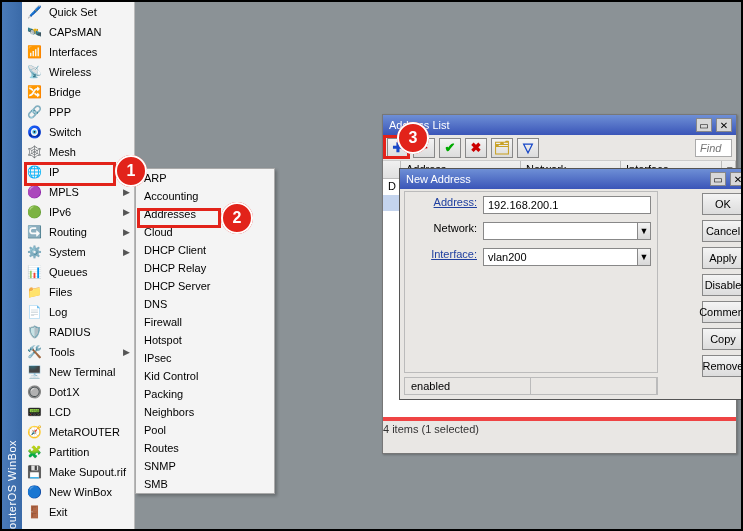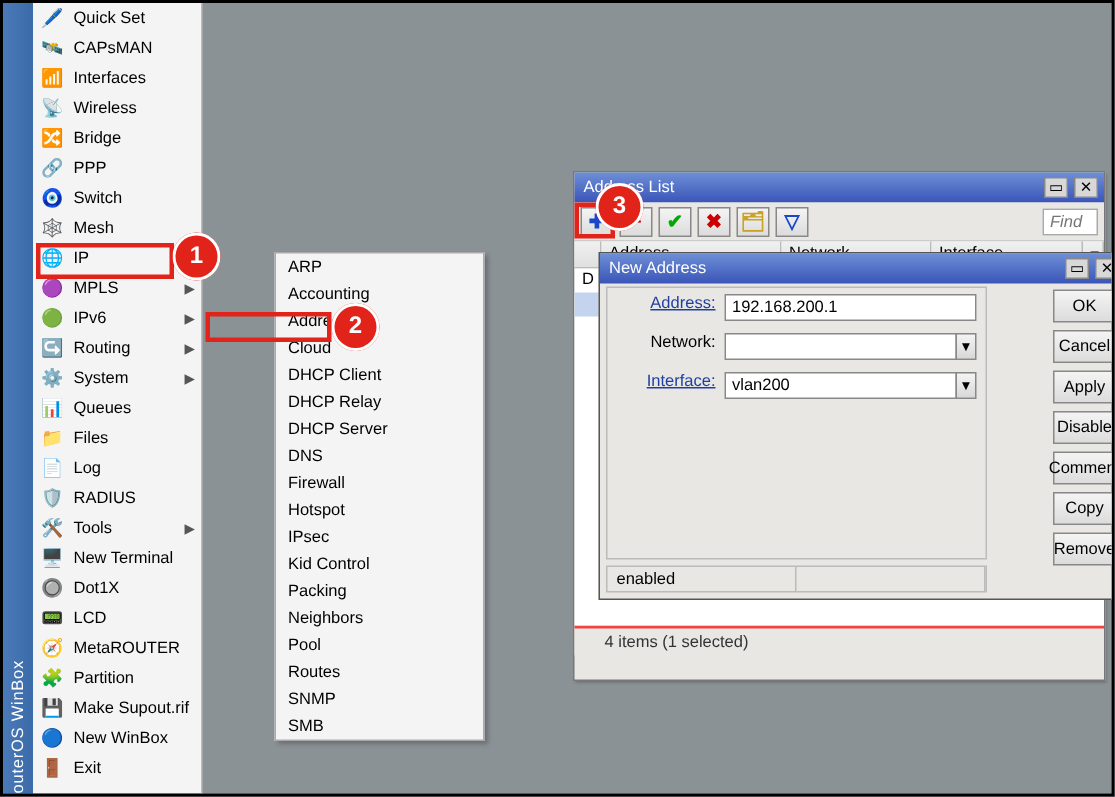--- a/index.html
+++ b/index.html
@@ -4,40 +4,40 @@
 <style>
   * { box-sizing: border-box; margin: 0; padding: 0; font-family: Tahoma, Arial, sans-serif; font-size: 11px; }
   body { background: #888; width: 743px; height: 531px; position: relative; overflow: hidden; border: 2px solid #000; }
   .vbar { position: absolute; left: 0; top: 0; bottom: 0; width: 20px; background: linear-gradient(to right, #4a7ab8, #3a6aa8); color: #fff; display: flex; align-items: flex-end; justify-content: center; }
   .vbar span { writing-mode: vertical-rl; transform: rotate(180deg); padding-bottom: 6px; letter-spacing: 0.5px; font-size: 11px; }
   .sidebar { position: absolute; left: 20px; top: 0; width: 113px; height: 100%; background: #f4f4f4; border-right: 1px solid #bbb; }
   .side-item { height: 20px; display: flex; align-items: center; padding-left: 5px; gap: 6px; color: #000; cursor: default; }
   .side-item .mi-label { flex: 1; }
   .side-item .ar { color: #555; padding-right: 4px; font-size: 9px; }
   .ic { width: 16px; height: 16px; display: inline-flex; align-items: center; justify-content: center; font-size: 12px; }
-  .submenu { position: absolute; left: 133px; top: 166px; width: 140px; background: #f4f4f4; border: 1px solid #aaa; box-shadow: 2px 2px 3px rgba(0,0,0,0.25); z-index: 5; margin-left: 48px; }
+  .submenu { position: absolute; left: 133px; top: 166px; width: 140px; background: #f4f4f4; border: 1px solid #aaa; box-shadow: 2px 2px 3px rgba(0,0,0,0.25); z-index: 5; }
   .sub-item { height: 18px; display: flex; align-items: center; padding: 0 8px; cursor: default; }
   .content { position: absolute; left: 133px; right: 0; top: 0; bottom: 0; background: #8b9296; }
   
   .call { position: absolute; width: 32px; height: 32px; border-radius: 50%; background: #e2231a; color: #fff; display: flex; align-items: center; justify-content: center; font-size: 16px; font-weight: bold; z-index: 50; box-shadow: 0 0 0 2px #fff inset; }
   .redbox { position: absolute; border: 3px solid #e2231a; z-index: 40; }
   
   .win { position: absolute; background: #e9e7e4; border: 1px solid #777; box-shadow: 1px 1px 2px rgba(0,0,0,0.25); }
   .titlebar { height: 20px; background: linear-gradient(to bottom, #6e8fd6, #3a55b8); color: #fff; display: flex; align-items: center; padding: 0 4px; gap: 4px; }
   .titlebar .ttl { flex: 1; padding-left: 2px; font-size: 11px; }
   .tbtn { width: 16px; height: 14px; background: #d8d8d8; border: 1px solid #888; display: flex; align-items: center; justify-content: center; font-size: 10px; color: #000; cursor: pointer; }
   .toolbar { height: 26px; background: #e9e7e4; display: flex; align-items: center; padding: 2px 4px; gap: 4px; border-bottom: 1px solid #ccc; }
   .tb { width: 22px; height: 20px; border: 1px solid #888; background: linear-gradient(#f4f4f4,#dcdcdc); display: flex; align-items: center; justify-content: center; font-size: 13px; font-weight: bold; cursor: pointer; }
   .find { margin-left: auto; width: 37px; height: 18px; border: 1px solid #aaa; background: #fff; padding: 0 4px; font-style: italic; color: #888; }
   .colhdr { display: flex; height: 18px; border-bottom: 1px solid #bbb; background: #e9e7e4; }
   .colhdr div { border-right: 1px solid #bbb; padding: 2px 5px; background: linear-gradient(#f0f0f0,#e0e0e0); font-size: 11px; }
   .listbody { background: #fff; height: 238px; overflow: hidden; position: relative; }
   .row { height: 16px; padding: 1px 5px; }
   .row.sel { background: #c4d4ee; }
-  .statusbar { height: 20px; border-top: 2px solid #ef4444; display: flex; align-items: center; padding: 0 20px; font-size: 11px; color: #333; background: #e9e7e4; }
+  .statusbar { height: 20px; border-top: 4px solid #ef4444; display: flex; align-items: center; padding: 0 0; font-size: 11px; color: #333; background: #e9e7e4; }
   
   .dlg { position: absolute; background: #e9e7e4; border: 1px solid #555; z-index: 10; }
   .formrow { display: flex; align-items: flex-start; height: 26px; padding: 0 6px; }
   .formrow label { width: 66px; text-align: right; margin-right: 6px; }
   .formrow label.lk { color: #2040a0; text-decoration: underline; cursor: pointer; }
   .formrow .inp { flex: 1; height: 18px; border: 1px solid #888; background: #fff; padding: 1px 4px; }
   .formrow .dd { width: 14px; height: 18px; border: 1px solid #888; background: linear-gradient(#f4f4f4,#d8d8d8); margin-left: -1px; display: flex; align-items: center; justify-content: center; font-size: 9px; cursor: pointer; }
   .sidebtns { position: absolute; right: 6px; top: 24px; width: 78px; display: flex; flex-direction: column; gap: 5px; }
   .btn { height: 22px; border: 1px solid #888; background: linear-gradient(#f4f4f4,#dcdcdc); display: flex; align-items: center; justify-content: center; cursor: pointer; margin-left: 36px; }
   .dlg .body { position: absolute; left: 4px; top: 22px; right: 92px; bottom: 26px; border: 1px solid #bbb; background: #e9e7e4; padding-top: 4px; }

